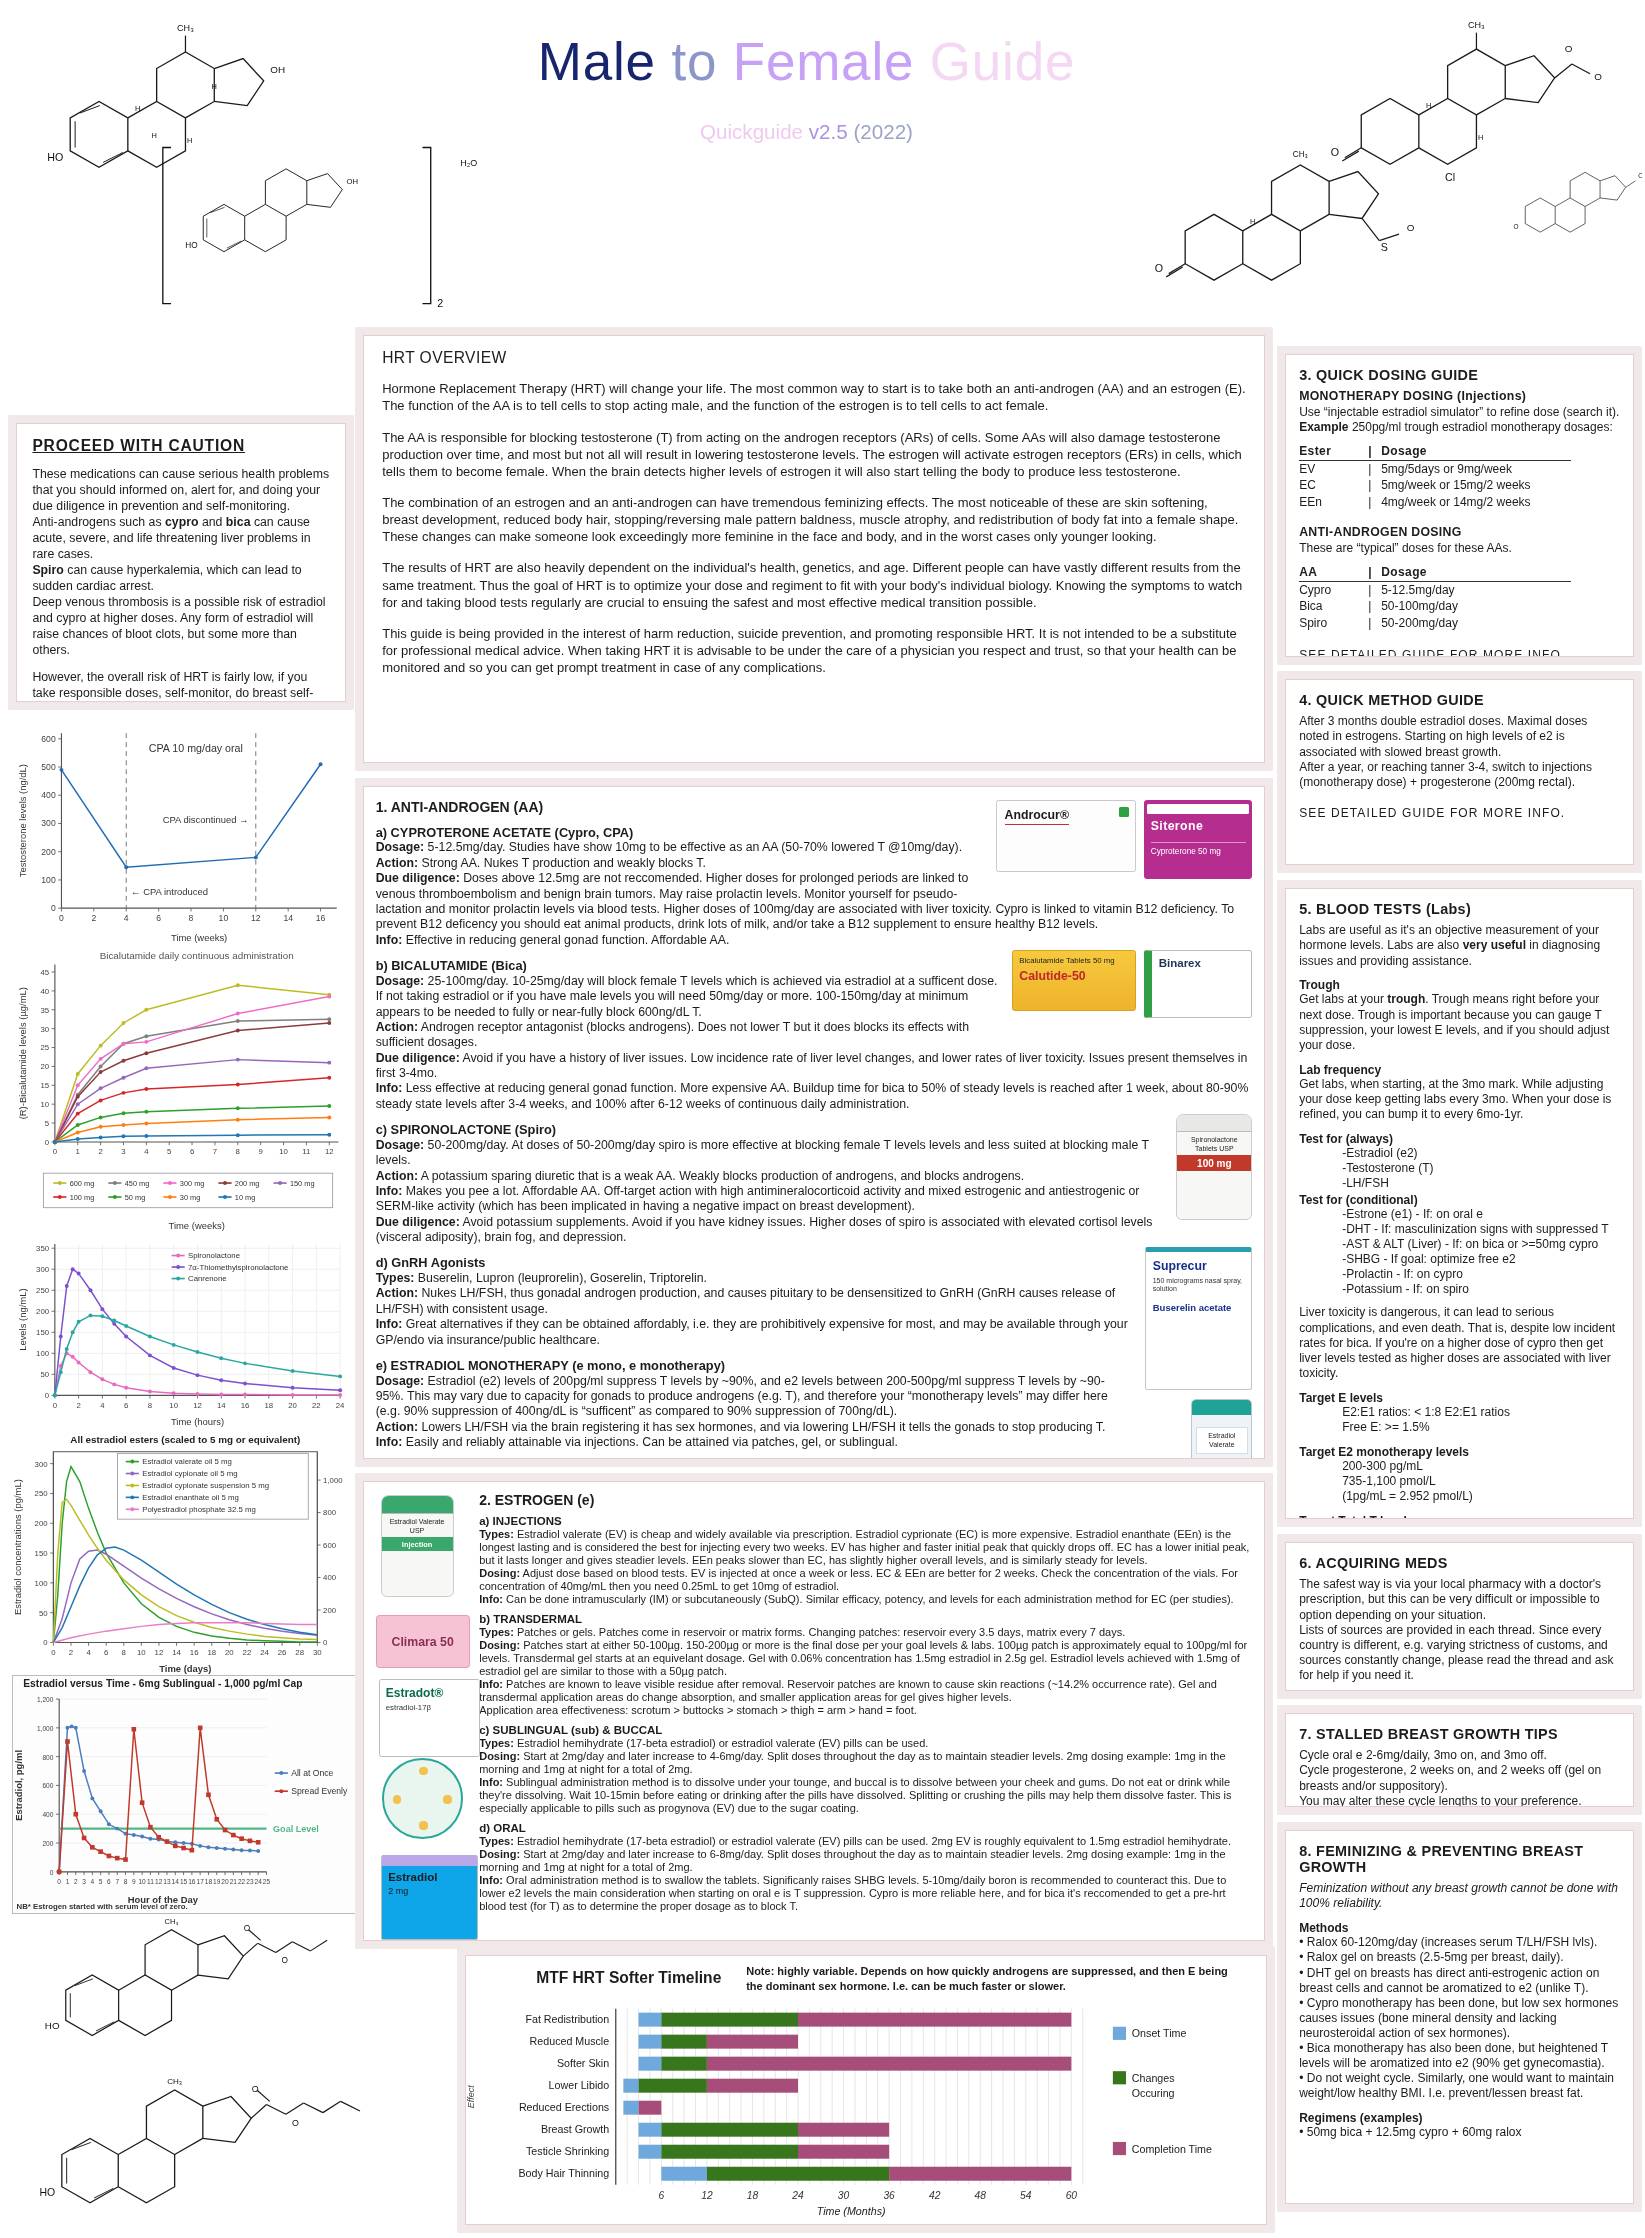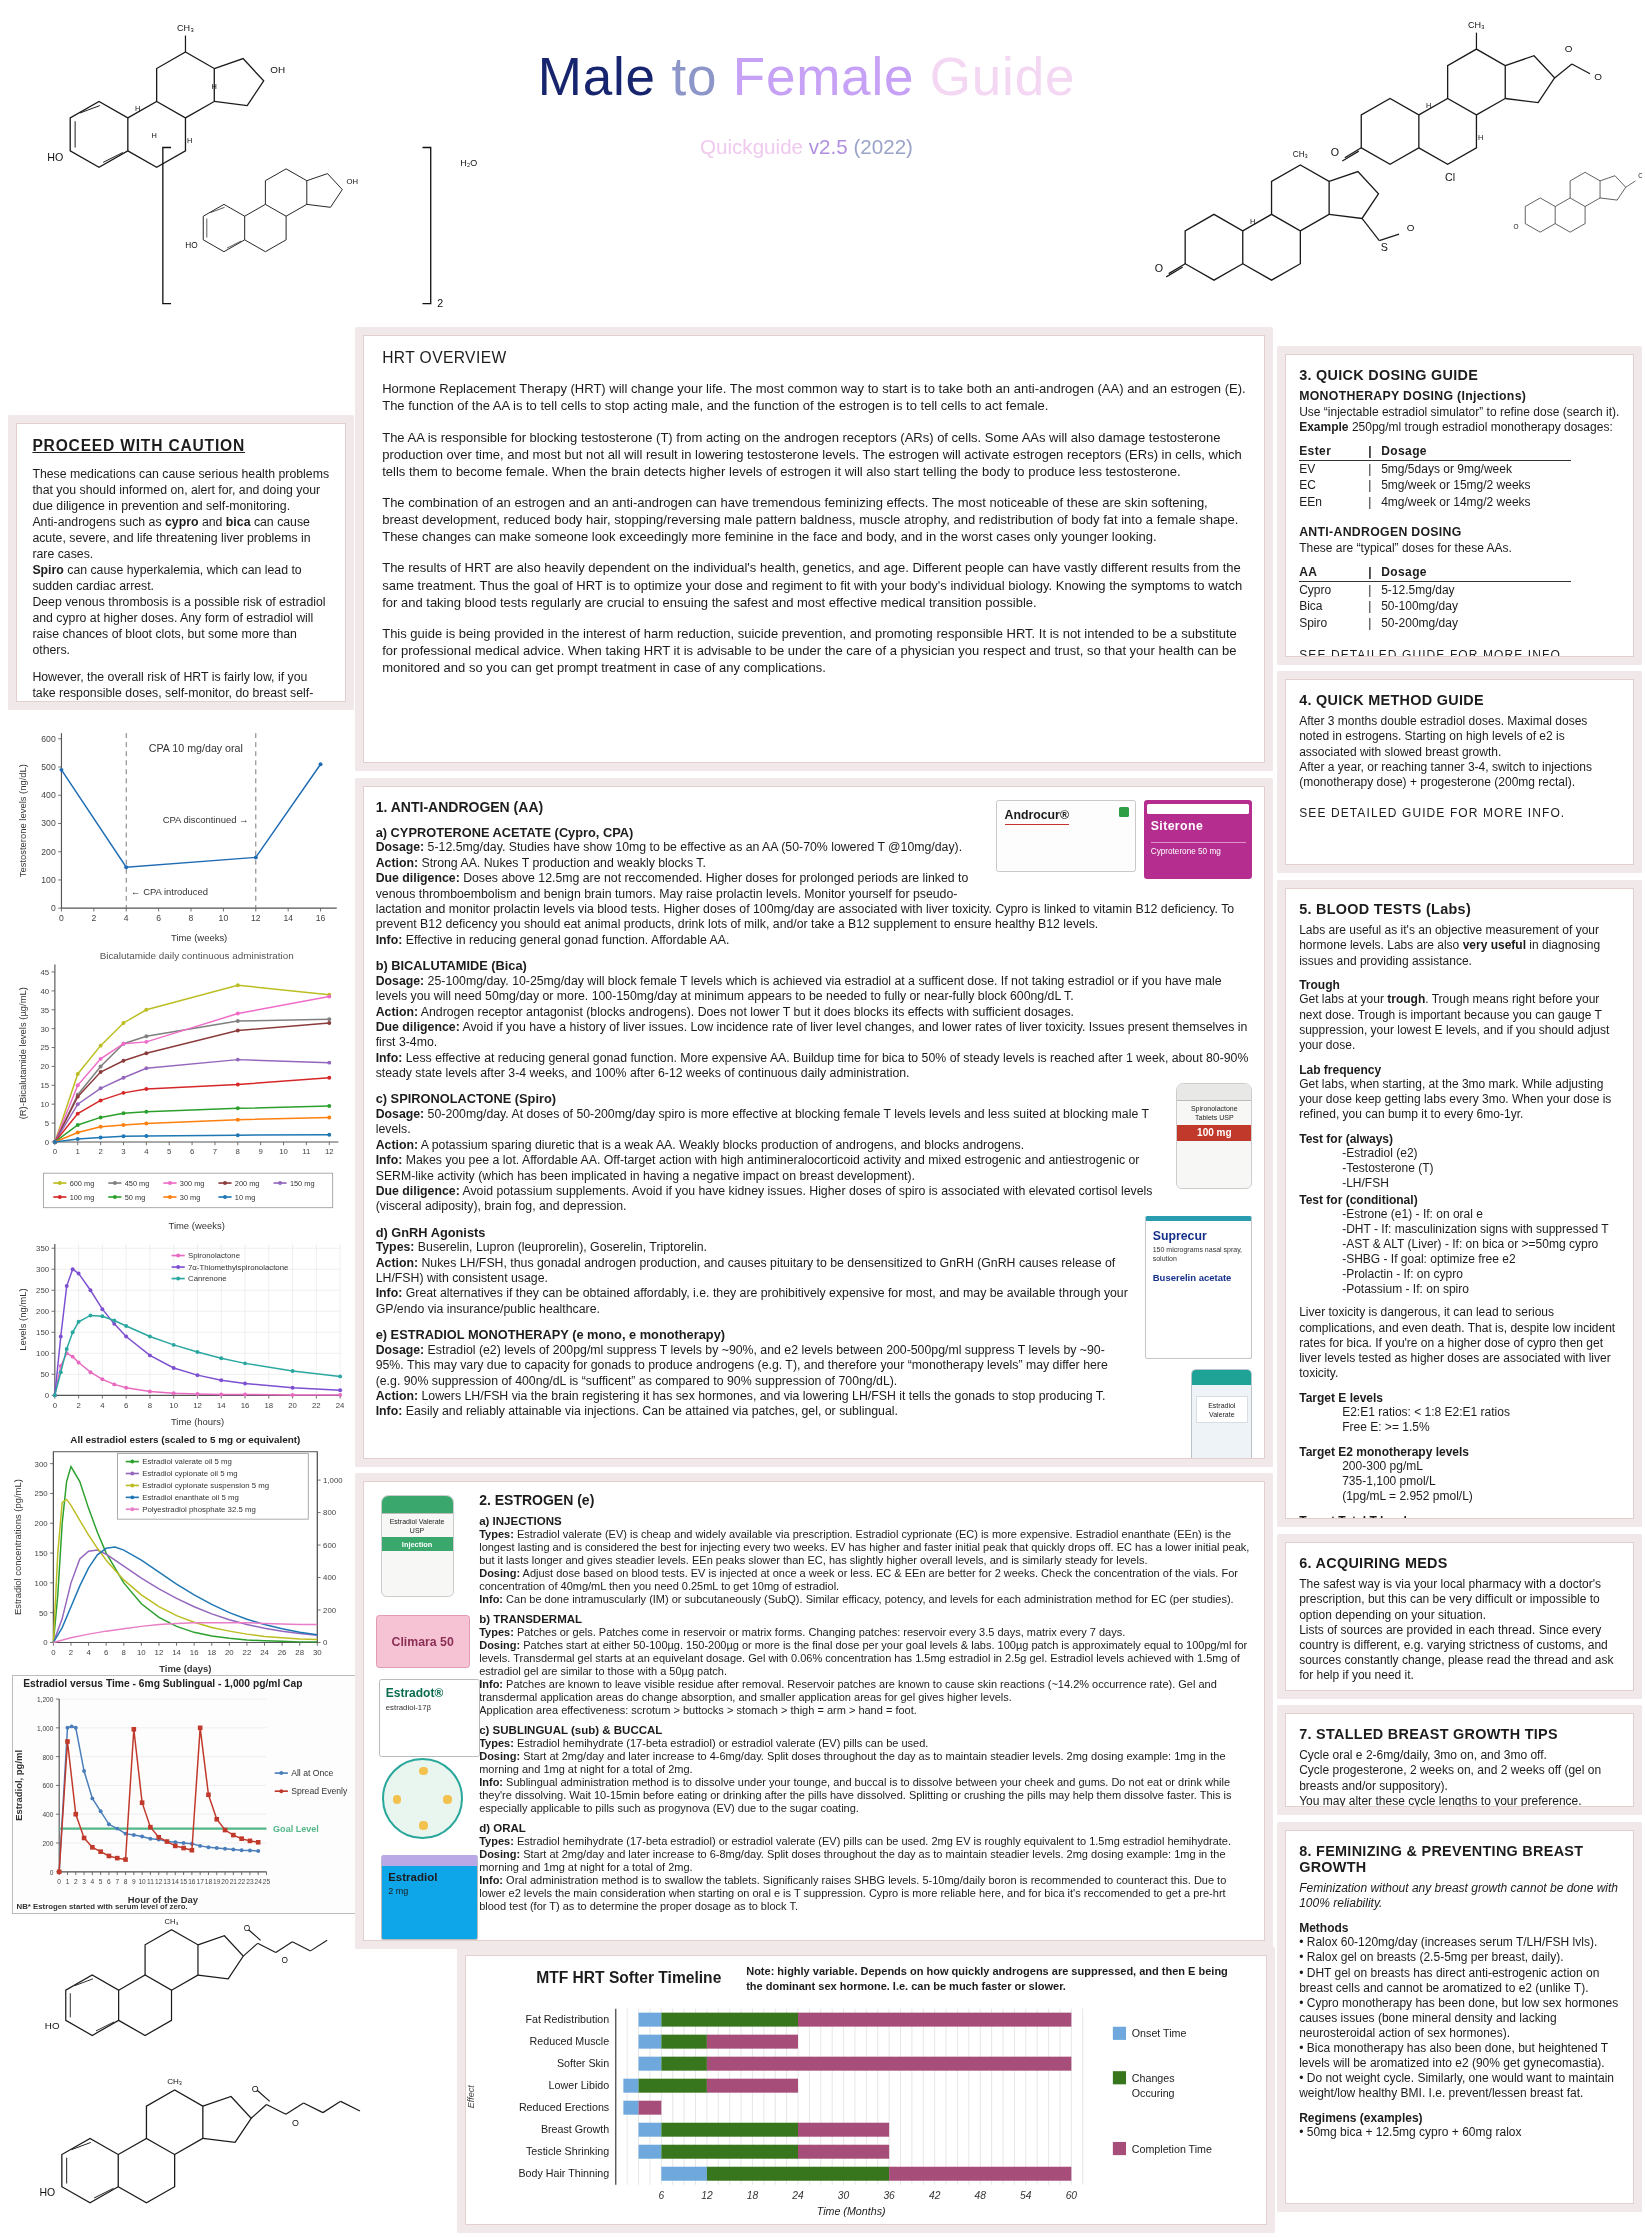--- a/index.html
+++ b/index.html
@@ -4,21 +4,21 @@
 <style>
   html,body{margin:0;padding:0;}
   body{width:1645px;height:2239px;position:relative;background:#fff;
        font-family:"Liberation Sans",sans-serif;color:#1c1c1c;overflow:hidden;}
   .abs{position:absolute;}
   
   #hdr{position:absolute;left:465px;top:31px;width:683px;text-align:center;}
   #brand{font-size:84px;line-height:1.05;letter-spacing:1.6px;}
   #brand .b1{color:#f0d4f4;}
   #brand .b2{color:#b78ef0;}
-  #subtitle{font-size:53px;margin-top:15px;letter-spacing:0.8px;}
+  #subtitle{font-size:53px;letter-spacing:0.8px;}
   .w-male{color:#17256e;}
   .w-to{color:#8d96c8;}
   .w-female{color:#c6a1f6;}
   .w-guide{color:#f4d7f3;}
   #version{font-size:20.6px;margin-top:28px;}
   .v-a{color:#f0c9ef;}
   .v-b{color:#b08fe0;}
   .v-c{color:#9aa3c8;}
   
   .panel{position:absolute;background:#f1e9e9;border-radius:1.6px;}
@@ -862,20 +862,29 @@
         </div>
       </div>
       <div id="s1t" class="sec-title">1. ANTI-ANDROGEN (AA)</div>
       <div id="s1e0">
           <div class="drug-h">a) CYPROTERONE ACETATE (Cypro, CPA)</div>
           <div class="drow"><b>Dosage:</b> 5-12.5mg/day. Studies have show 10mg to be effective as an AA (50-70% lowered T @10mg/day).</div>
           <div class="drow"><b>Action:</b> Strong AA. Nukes T production and weakly blocks T.</div>
           <div class="drow"><b>Due diligence:</b> Doses above 12.5mg are not reccomended. Higher doses for prolonged periods are linked to venous thromboembolism and benign brain tumors. May raise prolactin levels. Monitor yourself for pseudo-lactation and monitor prolactin levels via blood tests. Higher doses of 100mg/day are associated with liver toxicity. Cypro is linked to vitamin B12 deficiency. To prevent B12 deficency you should eat animal products, drink lots of milk, and/or take a B12 supplement to ensure healthy B12 levels.</div>
           <div class="drow"><b>Info:</b> Effective in reducing general gonad function. Affordable AA.</div>
         </div>
+      <div class="fmg">
+        <div class="p-calutide">
+          <div class="cal-top">Bicalutamide Tablets 50 mg</div>
+          <div class="cal-brand">Calutide-50</div>
+        </div>
+        <div class="p-binarex">
+          <span>Binarex</span>
+        </div>
+      </div>
       <div id="s1e1">
           <div class="drug-h">b) BICALUTAMIDE (Bica)</div>
           <div class="drow"><b>Dosage:</b> 25-100mg/day. 10-25mg/day will block female T levels which is achieved via estradiol at a sufficent dose. If not taking estradiol or if you have male levels you will need 50mg/day or more. 100-150mg/day at minimum appears to be needed to fully or near-fully block 600ng/dL T.</div>
           <div class="drow"><b>Action:</b> Androgen receptor antagonist (blocks androgens). Does not lower T but it does blocks its effects with sufficient dosages.</div>
           <div class="drow"><b>Due diligence:</b> Avoid if you have a history of liver issues. Low incidence rate of liver level changes, and lower rates of liver toxicity. Issues present themselves in first 3-4mo.</div>
           <div class="drow"><b>Info:</b> Less effective at reducing general gonad function. More expensive AA. Buildup time for bica to 50% of steady levels is reached after 1 week, about 80-90% steady state levels after 3-4 weeks, and 100% after 6-12 weeks of continuous daily administration.</div>
         </div>
       <div class="fmg">
         <div class="bottle p-spirobottle">
           <div class="cap"></div>

